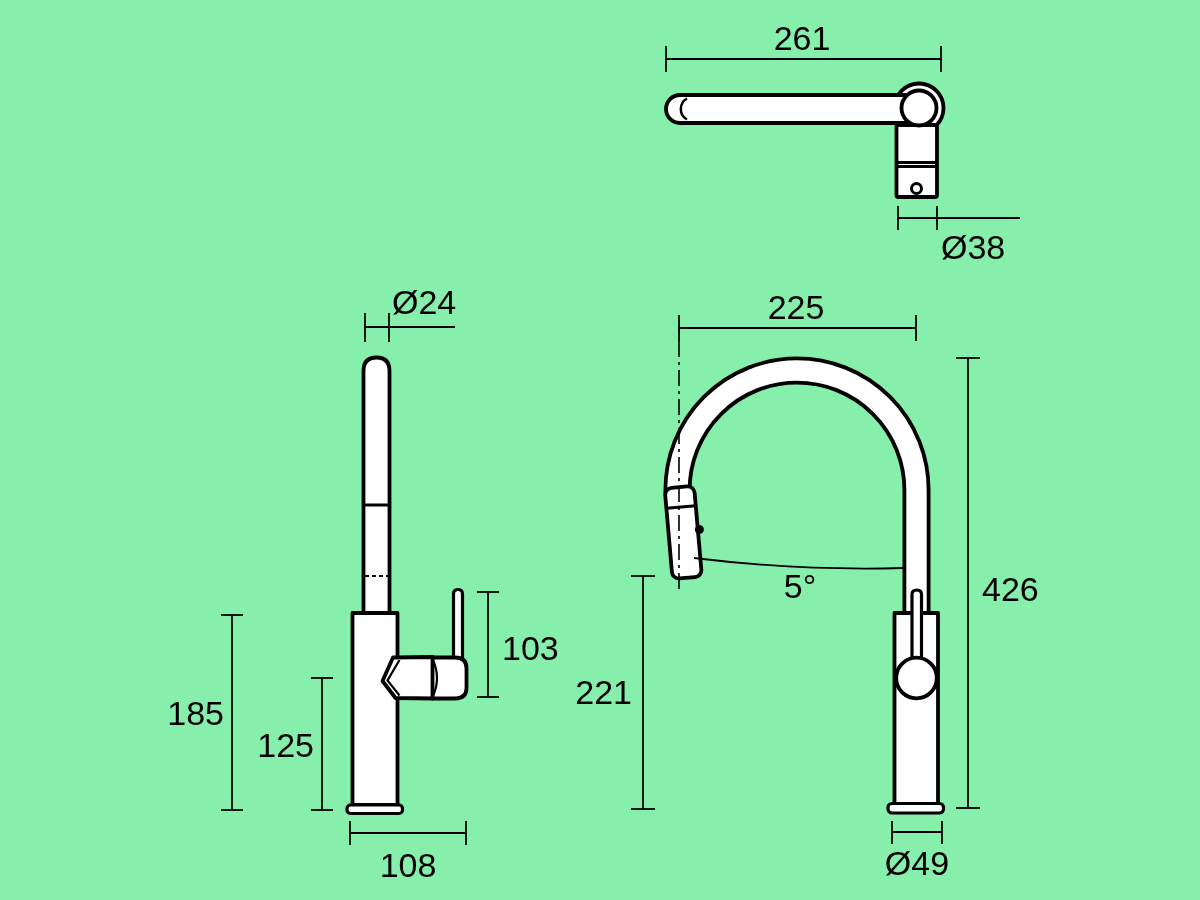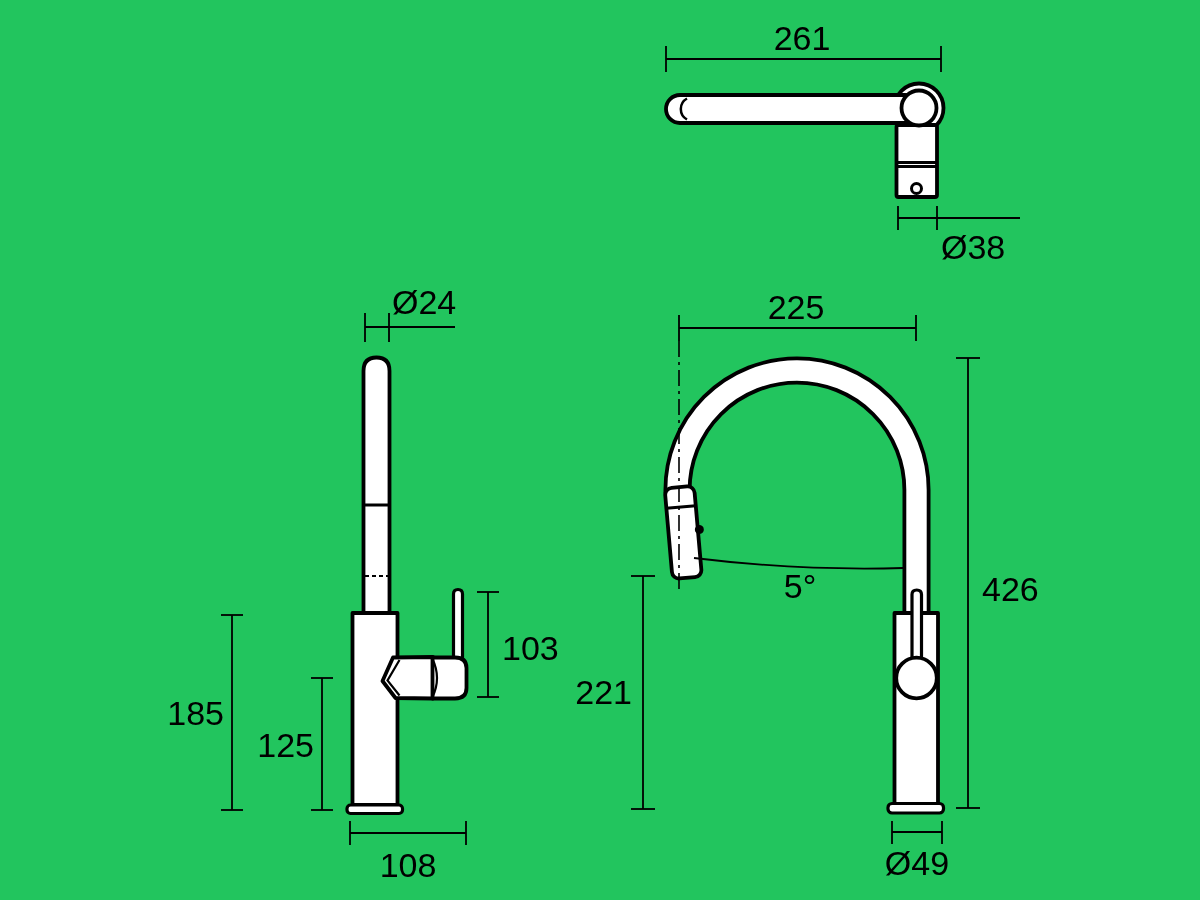--- a/index.html
+++ b/index.html
@@ -1,16 +1,16 @@
 <!DOCTYPE html>
 <html><head>
 <meta charset="utf-8">
 <style>
   html,body{margin:0;padding:0;background:#ffffff;}
-  .stage{width:1200px;height:900px;background:#22c55e;position:relative;overflow:hidden;}
+  .stage{width:1200px;height:900px;background:#86efac;position:relative;overflow:hidden;}
   svg{display:block;}
   text{font-family:"Liberation Sans",sans-serif;font-size:34px;fill:#000000;}
   .obj{fill:#ffffff;stroke:#000000;stroke-width:3.8;stroke-linejoin:round;}
   .obj-thin{fill:#ffffff;stroke:#000000;stroke-width:3.2;stroke-linejoin:round;}
   .oline{fill:none;stroke:#000000;stroke-width:3;}
   .dim{fill:none;stroke:#000000;stroke-width:1.8;}
   .cl{fill:none;stroke:#000000;stroke-width:1.6;stroke-dasharray:16 5 3 5;}
 </style>
 </head>
 <body>

